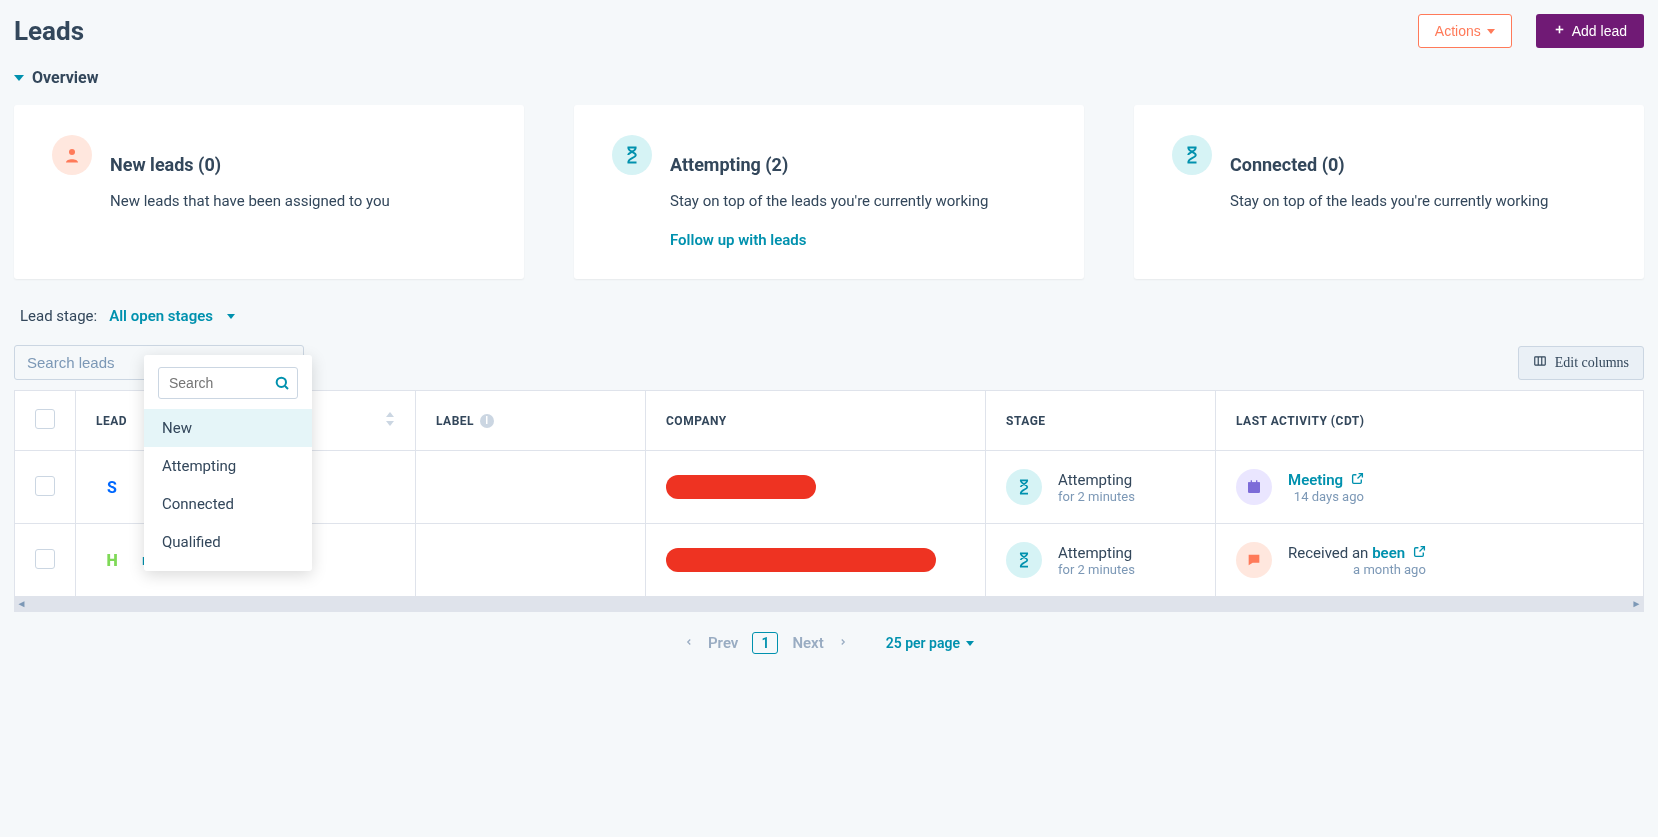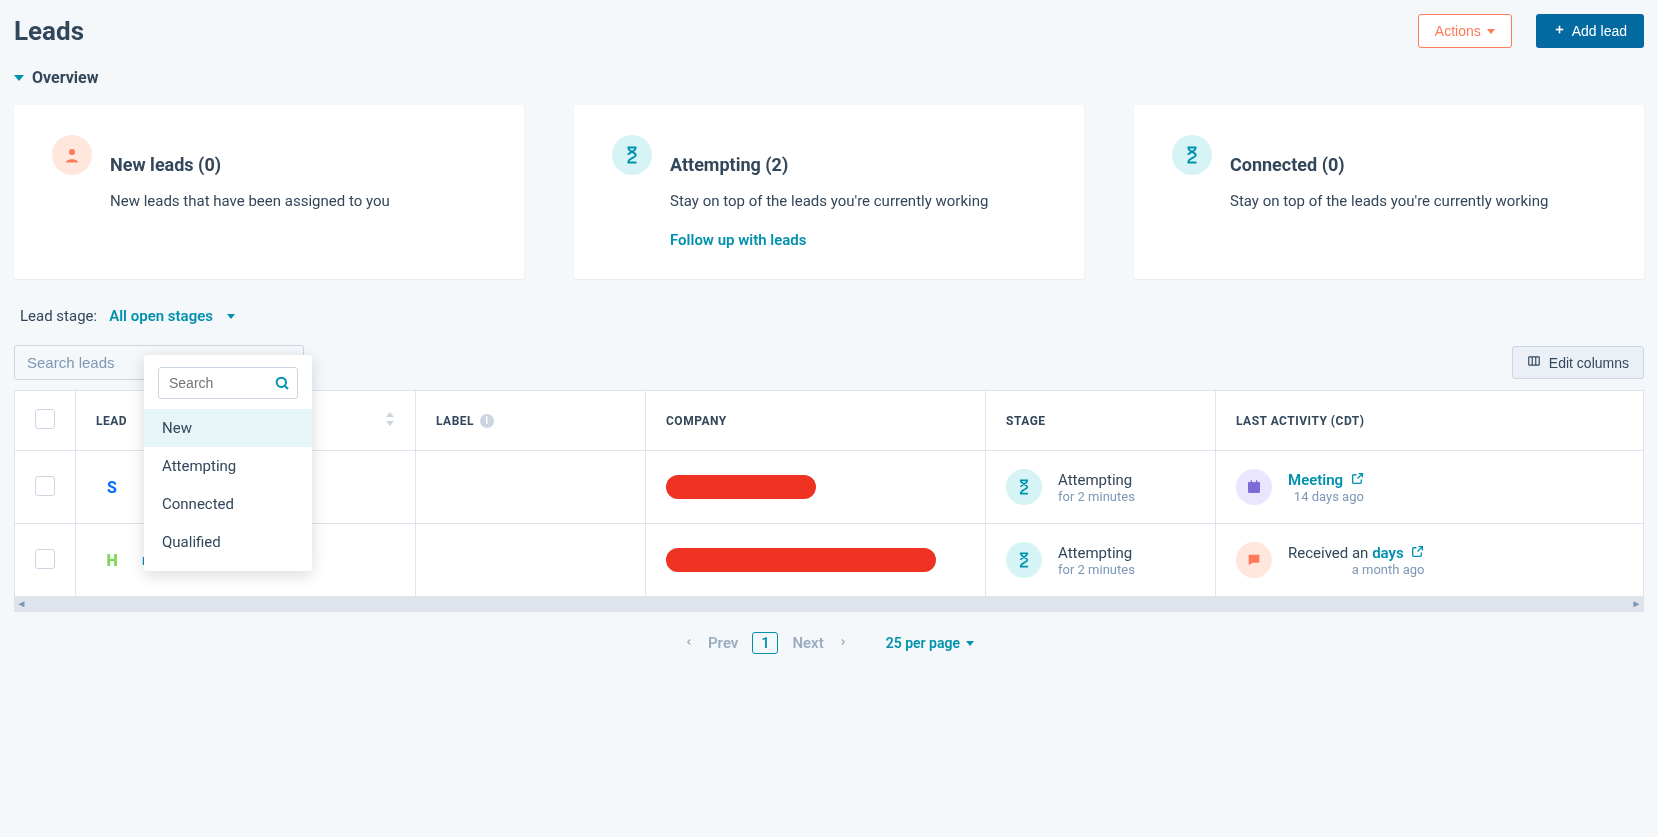--- a/index.html
+++ b/index.html
@@ -32,21 +32,21 @@
       align-items: center;
       gap: 6px;
       border: 1px solid transparent;
     }
     .btn-outline-orange {
       background: #fff;
       border: 1px solid #ff7a59;
       color: #ff7a59;
     }
     .btn-orange {
-      background: #0369a1;
+      background: #701a75;
       color: #fff;
     }
     .section-toggle {
       display: flex;
       align-items: center;
       gap: 8px;
       font-weight: 700;
       font-size: 16px;
       cursor: pointer;
       margin-bottom: 18px;
@@ -111,20 +111,21 @@
       background: #eaf0f6;
       border: 1px solid #cbd6e2;
       border-radius: 3px;
       padding: 7px 14px;
       display: inline-flex;
       align-items: center;
       gap: 8px;
       color: #33475b;
       cursor: pointer;
       font-size: 14px;
+      font-family: Liberation Serif, serif;
     }
 
     .dropdown {
       position: absolute;
       top: 10px;
       left: 130px;
       background: #fff;
       border-radius: 3px;
       box-shadow: 0 4px 16px rgba(0,0,0,0.15);
       width: 168px;
@@ -457,21 +458,21 @@
       </div>
     </td>
     <td>
       <div class="activity-cell">
         <div class="activity-icon orange">
                 <svg width="16" height="16" viewBox="0 0 24 24" fill="#ff7a59">
                   <path d="M4 4h16v12H10l-6 4V4z"></path>
                 </svg>
               </div>
         <div>
-          <div class="activity-title">Received an <a class="activity-link">days</a> <span class="ext-icon"><svg width="13" height="13" viewBox="0 0 24 24" fill="none" stroke="currentColor" stroke-width="2.5">
+          <div class="activity-title">Received an <a class="activity-link">been</a> <span class="ext-icon"><svg width="13" height="13" viewBox="0 0 24 24" fill="none" stroke="currentColor" stroke-width="2.5">
                       <path d="M14 3h7v7M21 3l-9 9M10 5H5a2 2 0 00-2 2v12a2 2 0 002 2h12a2 2 0 002-2v-5"></path>
                     </svg></span></div>
           <div class="activity-time">a month ago</div>
         </div>
       </div>
     </td>
   </tr>
       </tbody>
   </table>
   <div class="scroll-track">

